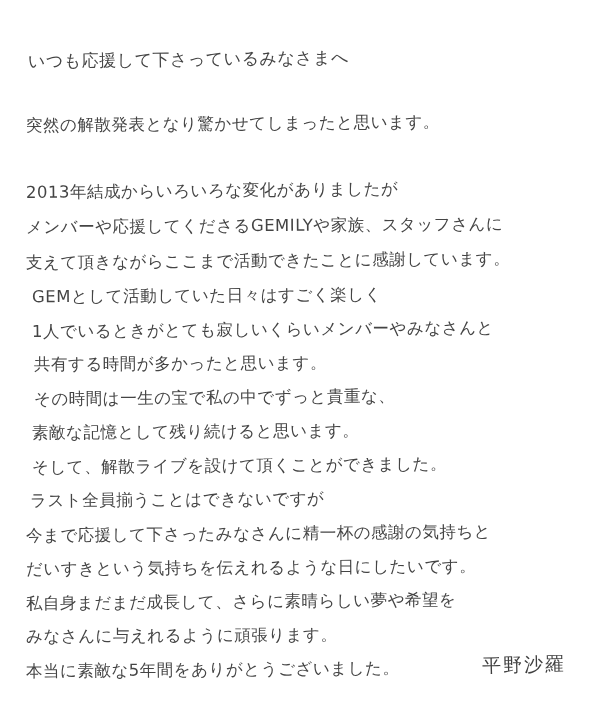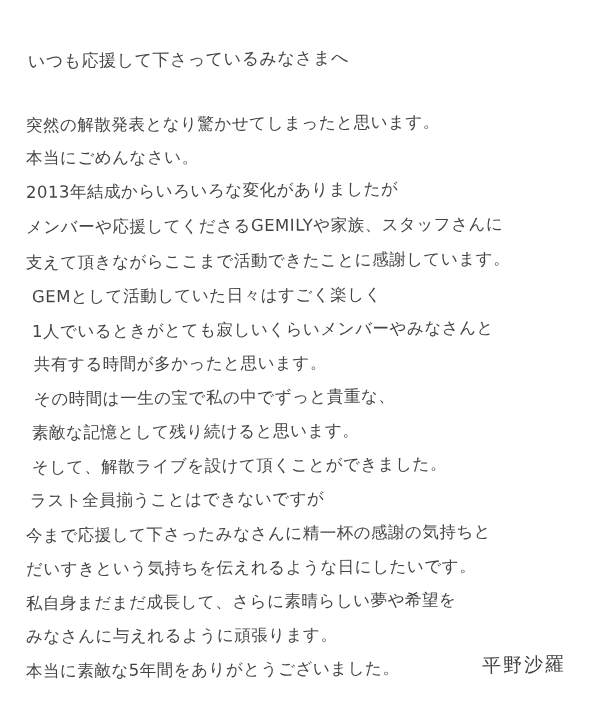--- a/index.html
+++ b/index.html
@@ -62,21 +62,20 @@
 </head>
 <body>
 
 <div class="page">
   <div class="letter">
 
     <div class="hw-line greeting">いつも応援して下さっているみなさまへ</div>
 
     <div class="hw-line body-line" style="top:113px; transform:rotate(-0.5deg);">突然の解散発表となり驚かせてしまったと思います。</div>
 
-    <div class="hw-line body-line" style="top:147px; transform:rotate(-0.3deg);">本当にごめんなさい。</div>
 
     <div class="hw-line body-line" style="top:180px; transform:rotate(-0.6deg);">2013年結成からいろいろな変化がありましたが</div>
 
     <div class="hw-line body-line" style="top:215px; transform:rotate(-0.4deg);">メンバーや応援してくださるGEMILYや家族、スタッフさんに</div>
 
     <div class="hw-line body-line" style="top:250px; transform:rotate(-0.5deg);">支えて頂きながらここまで活動できたことに感謝しています。</div>
 
     <div class="hw-line body-line" style="top:285px; left:32px; transform:rotate(-0.4deg);">GEMとして活動していた日々はすごく楽しく</div>
 
     <div class="hw-line body-line" style="top:319px; left:32px; transform:rotate(-0.5deg);">1人でいるときがとても寂しいくらいメンバーやみなさんと</div>

